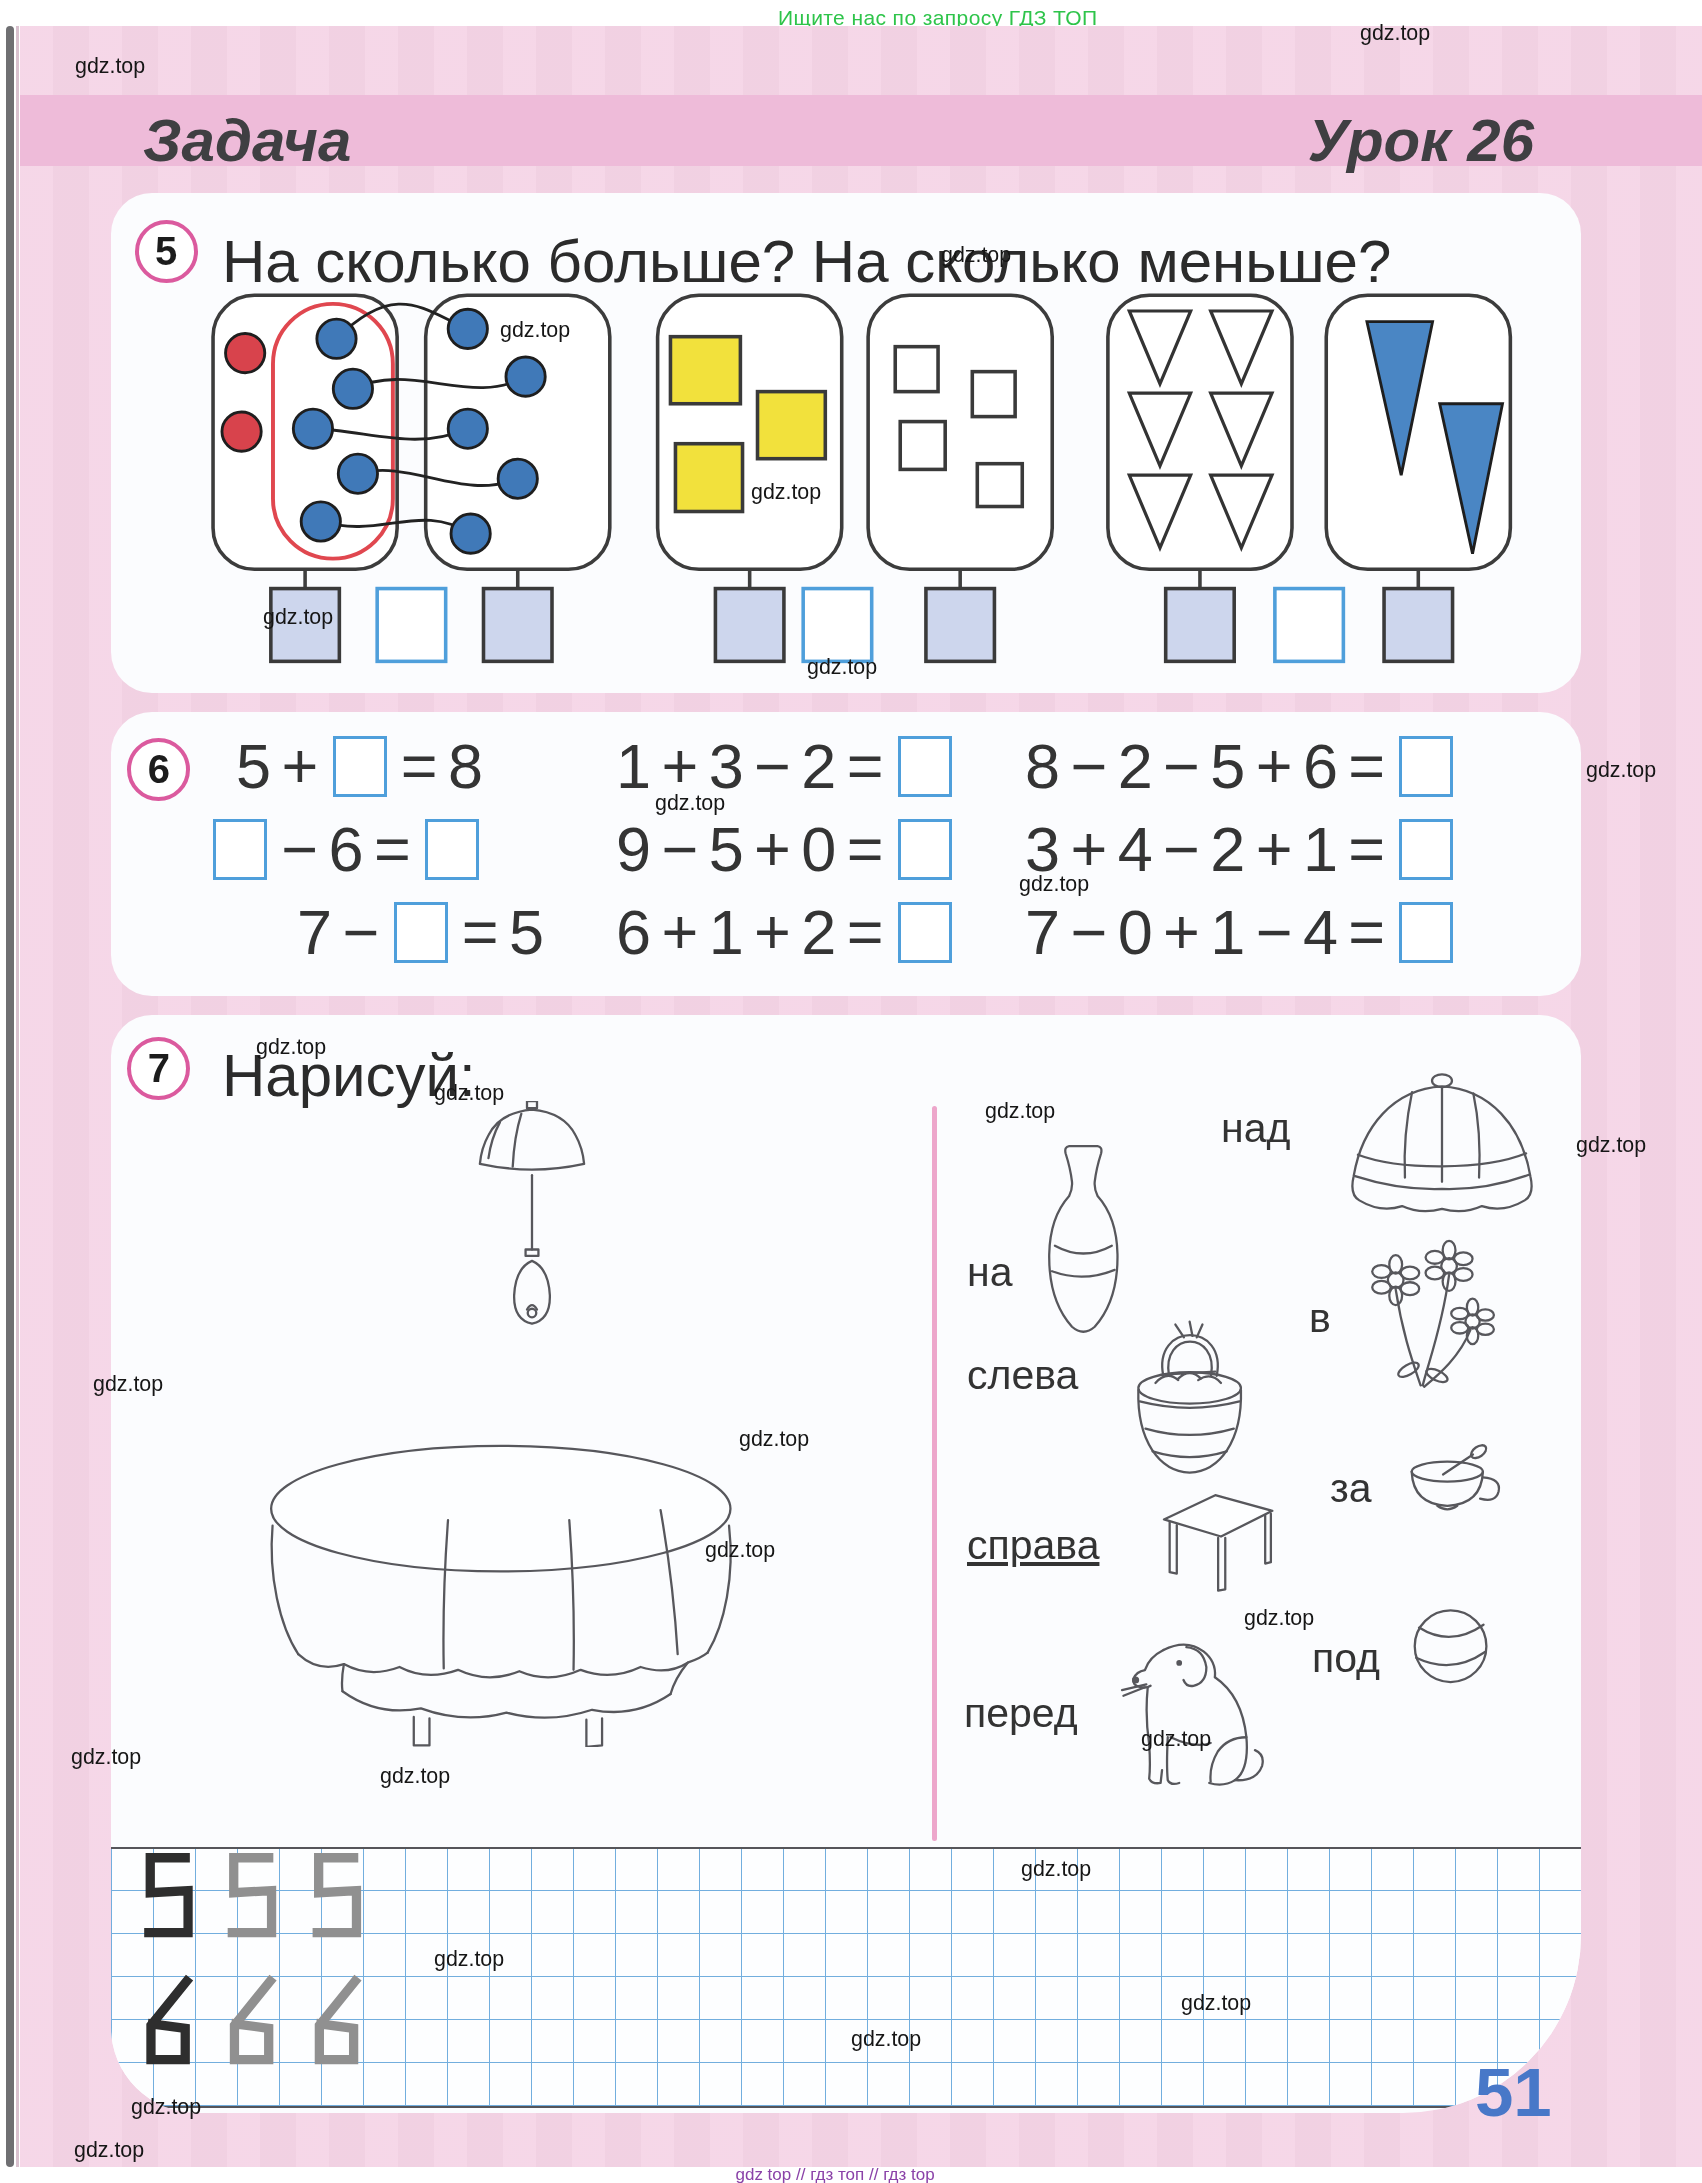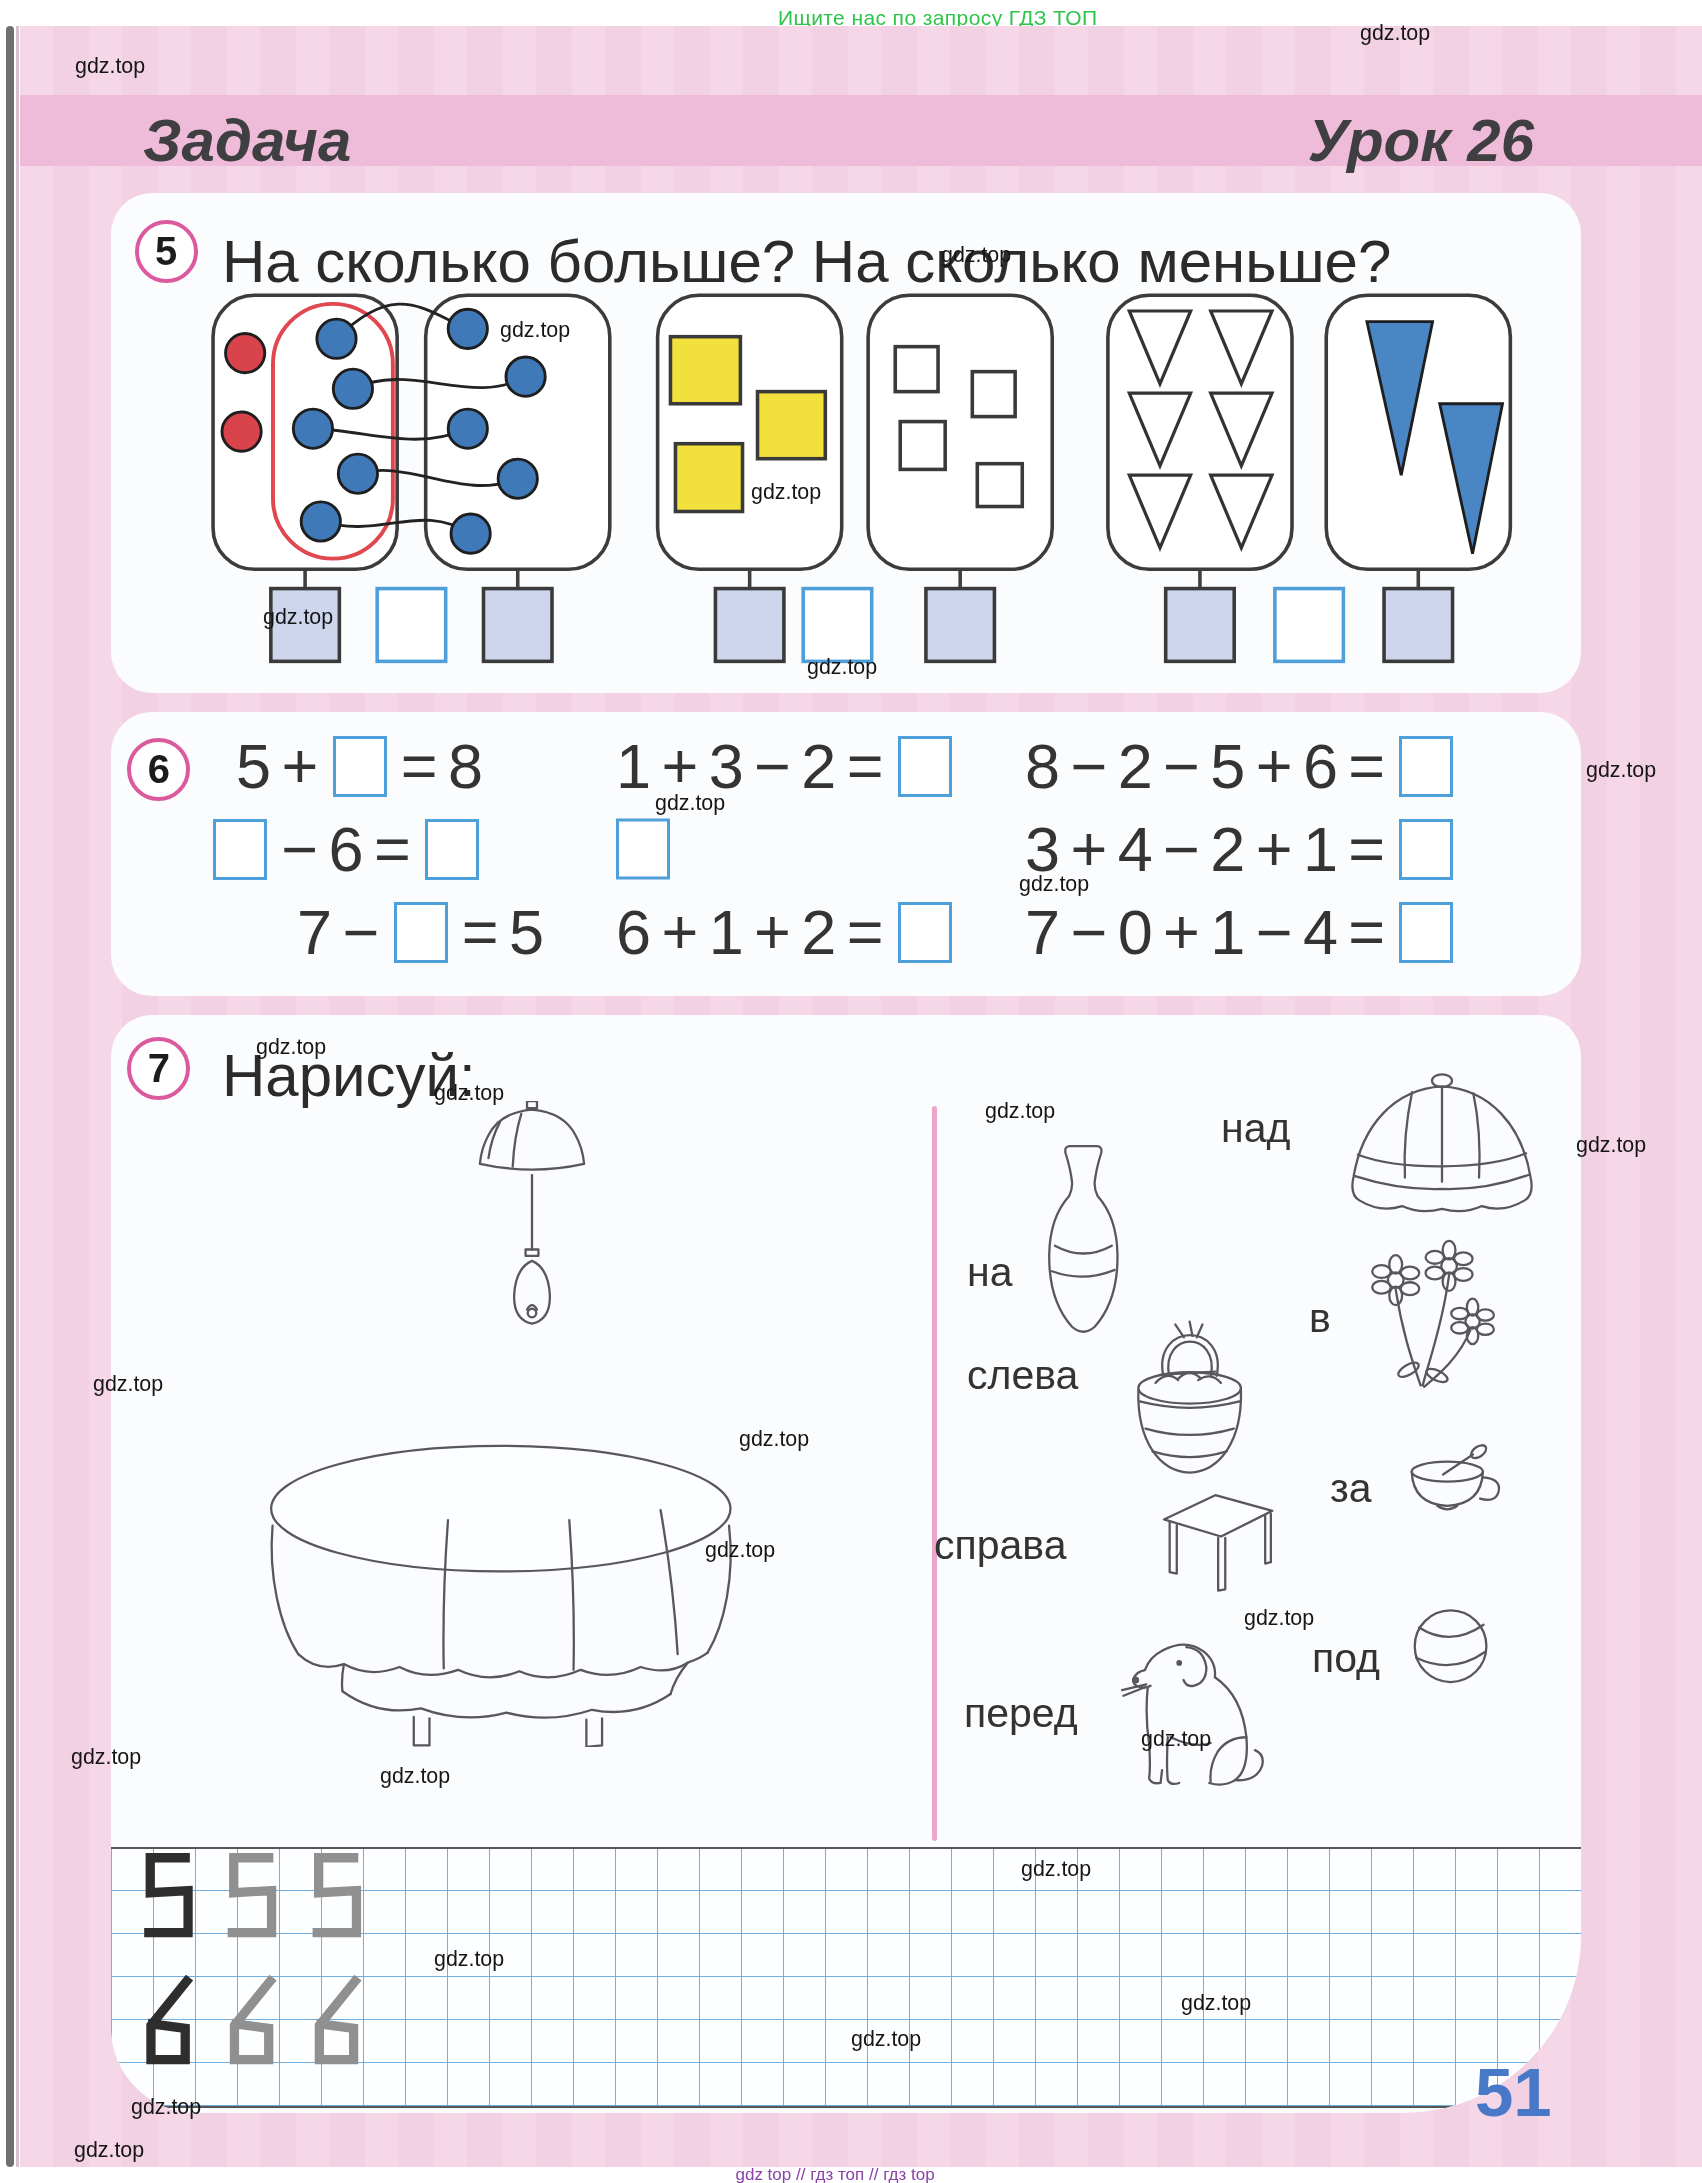--- a/index.html
+++ b/index.html
@@ -175,20 +175,21 @@
         <div class="eq-row" style="left: 186px; top: 220px;">
           <span class="eq-text">7 −</span>
           <span class="eq-box"></span>
           <span class="eq-text">= 5</span>
         </div>
         <div class="eq-row" style="left: 505px; top: 54px;">
           <span class="eq-text">1 + 3 − 2 =</span>
           <span class="eq-box"></span>
         </div>
         <div class="eq-row" style="left: 505px; top: 137px;">
+          <span class="eq-text">9 − 5 + 0 =</span>
           <span class="eq-box"></span>
         </div>
         <div class="eq-row" style="left: 505px; top: 220px;">
           <span class="eq-text">6 + 1 + 2 =</span>
           <span class="eq-box"></span>
         </div>
         <div class="eq-row" style="left: 914px; top: 54px;">
           <span class="eq-text">8 − 2 − 5 + 6 =</span>
           <span class="eq-box"></span>
         </div>
@@ -228,21 +229,21 @@
       <path class="sk" d="M112,314 Q108,336 110,352 M570,356 Q576,334 594,312"></path>
       <path class="sk" d="M258,112 Q250,220 252,320 M428,112 Q436,220 434,322 M556,98 Q574,200 580,300"></path>
       <path class="sk" d="M210,388 L210,428 M232,390 L232,428 M210,428 L232,428 M452,392 L452,430 M474,390 L474,428 M452,430 L474,428"></path>
     </svg>
 
     <span class="word" style="left:1110px;top:90px;">над</span>
     <span class="word" style="left:856px;top:234px;">на</span>
     <span class="word" style="left:1198px;top:280px;">в</span>
     <span class="word" style="left:856px;top:337px;">слева</span>
     <span class="word" style="left:1219px;top:450px;">за</span>
-    <span class="word" style="left:823px;top:507px;">справа</span>
+    <span class="word" style="left:856px;top:507px;text-decoration:underline;">справа</span>
     <span class="word" style="left:1201px;top:620px;">под</span>
     <span class="word" style="left:853px;top:675px;">перед</span>
 
     <svg class="abs" style="left:1217px;top:54px;" width="228" height="168" viewBox="0 0 320 235">
       <ellipse cx="160" cy="16" rx="14" ry="9" class="sk"></ellipse>
       <path class="sk" d="M160,24 C92,28 48,80 36,150 Q30,176 44,184 Q74,202 104,192 Q130,204 160,196 Q190,204 216,192 Q246,202 276,184 Q290,176 284,150 C272,80 228,28 160,24 Z"></path>
       <path class="sk" d="M118,32 C110,70 106,110 108,152 M160,26 L160,158 M204,34 C212,72 214,112 212,152"></path>
       <path class="sk" d="M42,120 C100,142 220,142 278,118"></path>
       <path class="sk" d="M38,150 Q100,170 160,168 Q222,170 282,148"></path>
     </svg>

